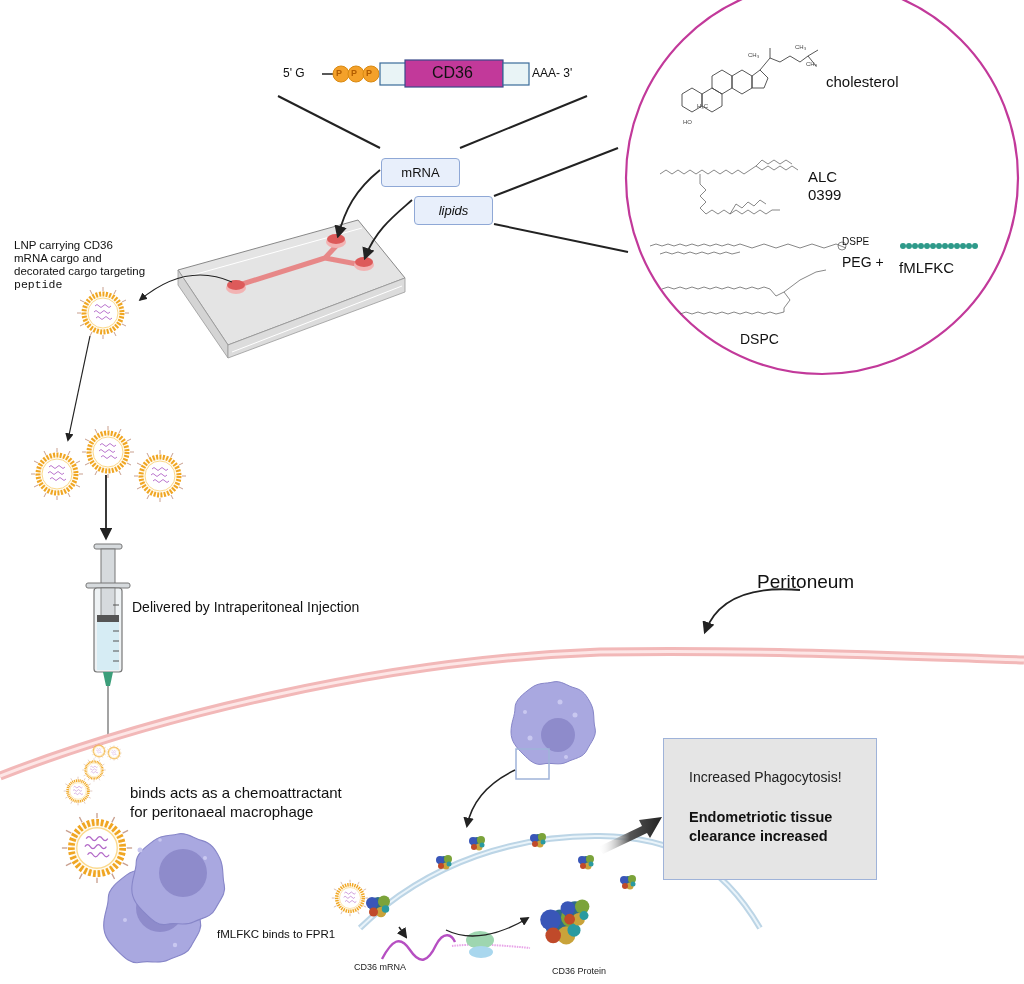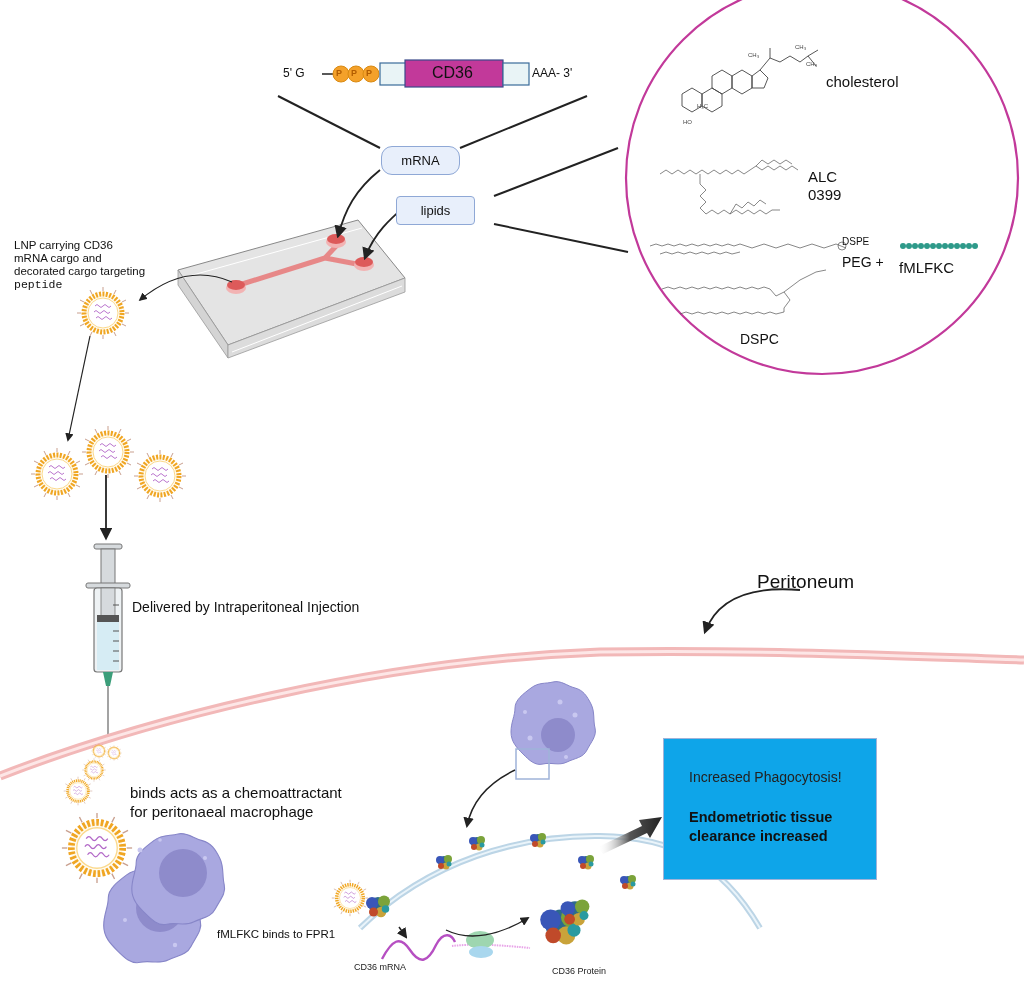--- a/index.html
+++ b/index.html
@@ -1,20 +1,20 @@
 <!DOCTYPE html>
 <html><head>
 <meta charset="utf-8">
 <style>
   html, body { margin: 0; padding: 0; background: #ffffff; }
   body { width: 1024px; height: 984px; position: relative; overflow: hidden; font-family: "Liberation Sans", sans-serif; color: #111; }
   #stage { position: absolute; left: 0; top: 0; width: 1024px; height: 984px; }
   .lbl { position: absolute; font-family: "Liberation Sans", sans-serif; color: #111; white-space: nowrap; }
   .box { position: absolute; background: #e8effb; border: 1.5px solid #8fa8d6; border-radius: 4px; font-size: 13px; display: flex; align-items: center; justify-content: center; }
-  .result-box { position: absolute; left: 663px; top: 738px; width: 212px; height: 140px; border: 1.5px solid #9fb3d9; background: #0ea5e9; }
+  .result-box { position: absolute; left: 663px; top: 738px; width: 212px; height: 140px; border: 1.5px solid #9fb3d9; background: #e5e5e5; }
   .result-box .l1 { position: absolute; left: 25px; top: 30px; font-size: 14px; color: #222; white-space: nowrap; }
   .result-box .l2 { position: absolute; left: 25px; top: 69px; font-size: 14.5px; font-weight: bold; line-height: 19px; width: 180px; }
 </style>
 </head>
 <body>
 
 <div id="stage">
 
 <svg width="1024" height="984" viewBox="0 0 1024 984" xmlns="http://www.w3.org/2000/svg" style="position:absolute;left:0;top:0;">
   <defs>
@@ -270,24 +270,24 @@
   </g>
 </svg>
 
 <span class="lbl" style="left:283px;top:66px;font-size:12px;">5' G</span>
 <span class="lbl" style="left:336px;top:68px;font-size:9px;font-weight:bold;color:#b25c00;">P</span>
 <span class="lbl" style="left:351px;top:68px;font-size:9px;font-weight:bold;color:#b25c00;">P</span>
 <span class="lbl" style="left:366px;top:68px;font-size:9px;font-weight:bold;color:#b25c00;">P</span>
 <span class="lbl" style="left:432px;top:64px;font-size:16px;">CD36</span>
 <span class="lbl" style="left:532px;top:66px;font-size:12px;">AAA- 3'</span>
 
-<div class="box" style="left:381px;top:146px;width:77px;height:27px;border-radius:11px;">
+<div class="box" style="left:381px;top:158px;width:77px;height:27px;">
   <span>mRNA</span>
 </div>
-<div class="box" style="left:396px;top:196px;width:77px;height:27px;">
+<div class="box" style="left:414px;top:196px;width:77px;height:27px;font-style:italic;">
   <span>lipids</span>
 </div>
 
 <span class="lbl" style="left:826px;top:73px;font-size:15px;">cholesterol</span>
 <span class="lbl" style="left:808px;top:168px;font-size:15px;">ALC</span>
 <span class="lbl" style="left:808px;top:186px;font-size:15px;">0399</span>
 <span class="lbl" style="left:842px;top:236px;font-size:10px;">DSPE</span>
 <span class="lbl" style="left:842px;top:254px;font-size:14px;">PEG +</span>
 <span class="lbl" style="left:899px;top:259px;font-size:15px;">fMLFKC</span>
 <span class="lbl" style="left:740px;top:331px;font-size:14px;">DSPC</span>

